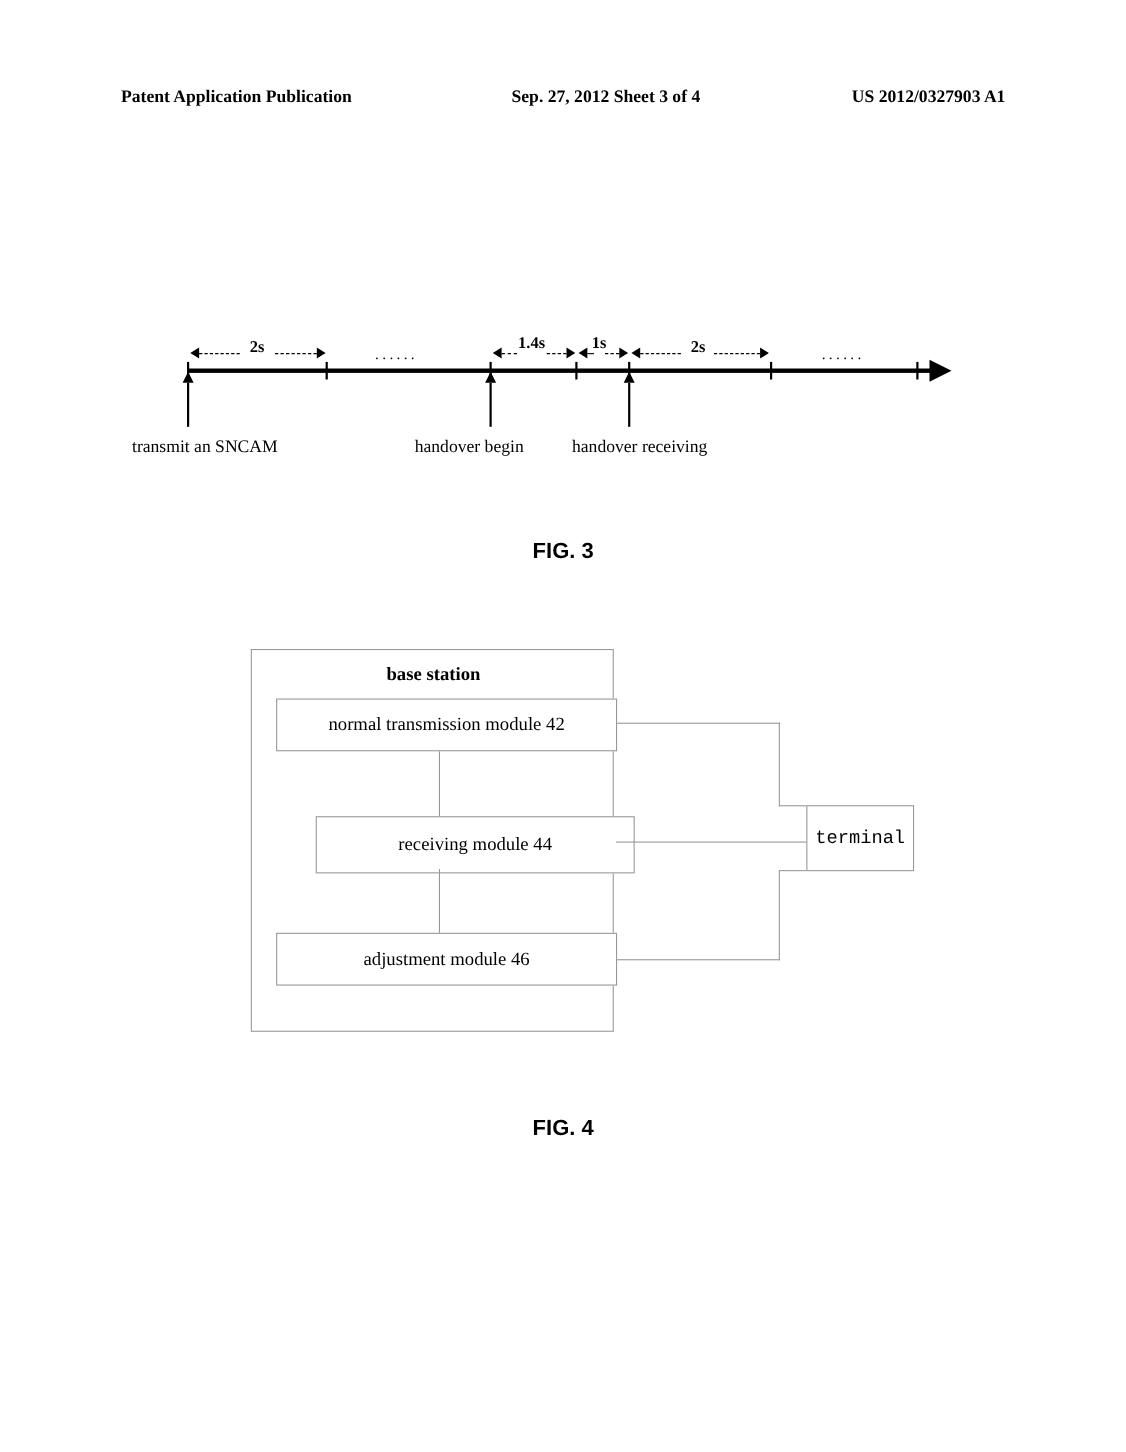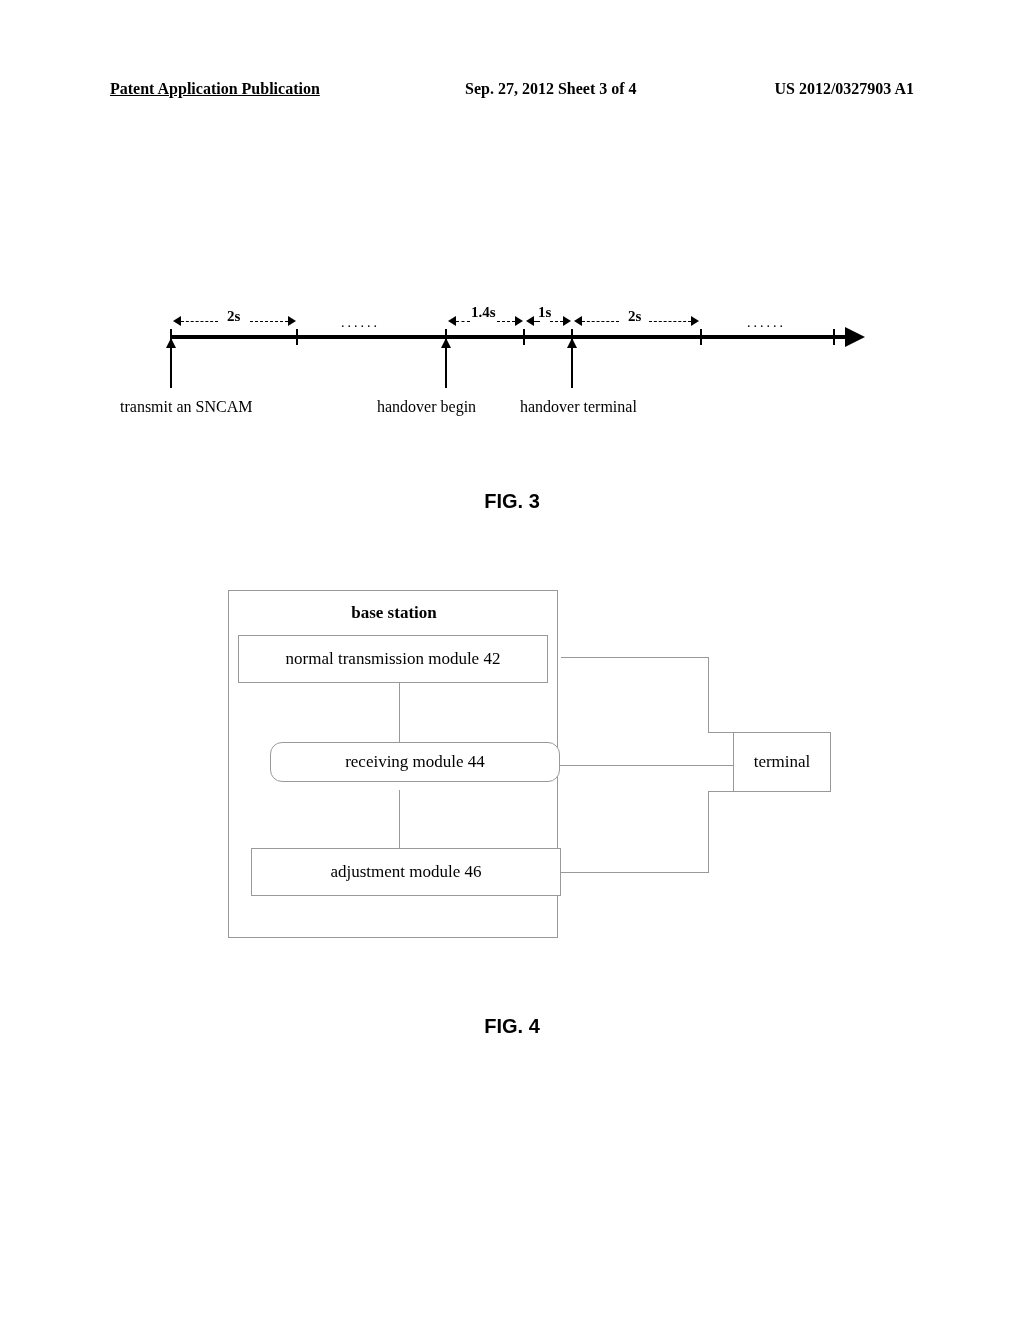--- a/index.html
+++ b/index.html
@@ -15,21 +15,20 @@
       position: absolute;
       top: 80px;
       left: 110px;
       right: 110px;
       font-size: 16px;
       font-weight: bold;
     }
     .header-left {
       position: absolute;
       left: 0;
-      text-decoration: underline;
     }
     .header-center {
       position: absolute;
       left: 355px;
     }
     .header-right {
       position: absolute;
       right: 0;
     }
     
@@ -141,51 +140,51 @@
       border: 1px solid #999;
       box-sizing: border-box;
       font-size: 17px;
       display: flex;
       align-items: center;
       justify-content: center;
       background: white;
     }
     .mod42 {
       top: 45px;
-      left: 10px;
+      left: 23px;
       width: 310px;
       height: 48px;
       text-align: center;
       padding: 0 5px;
     }
     .mod44 {
       top: 152px;
-      left: 42px;
+      left: 59px;
       width: 290px;
-      height: 40px;
-      border-radius: 12px;
+      height: 52px;
     }
     .mod46 {
       top: 258px;
       left: 23px;
       width: 310px;
       height: 48px;
     }
     .terminal-box {
       position: absolute;
       top: 142px;
       left: 505px;
       width: 98px;
       height: 60px;
       border: 1px solid #999;
       box-sizing: border-box;
       font-size: 17px;
       display: flex;
       align-items: center;
       justify-content: center;
+      font-family: Liberation Mono, monospace;
     }
     .connector {
       position: absolute;
       background: #999;
     }
     .fig4-caption {
       position: absolute;
       top: 1015px;
       left: 0;
       width: 1024px;
@@ -288,21 +287,21 @@
     <div class="event-arrow-head" style="top:58px; left:21px;"></div>
     <div class="event-arrow" style="top:68px; left:25px; height:40px;"></div>
     <span class="event-label" style="top:118px; left:-25px;">transmit an SNCAM</span>
 
     <div class="event-arrow-head" style="top:58px; left:296px;"></div>
     <div class="event-arrow" style="top:68px; left:300px; height:40px;"></div>
     <span class="event-label" style="top:118px; left:232px;">handover begin</span>
 
     <div class="event-arrow-head" style="top:58px; left:422px;"></div>
     <div class="event-arrow" style="top:68px; left:426px; height:40px;"></div>
-    <span class="event-label" style="top:118px; left:375px;">handover terminal</span>
+    <span class="event-label" style="top:118px; left:375px;">handover receiving</span>
   </div>
 </div>
 <div class="fig3-caption">FIG. 3</div>
 
 <div class="fig4-container">
   <div class="base-station-box">
     <div class="base-station-label">base station</div>
   </div>
   <div class="module-box mod42">normal transmission module 42</div>
   <div class="module-box mod44">receiving module 44</div>

